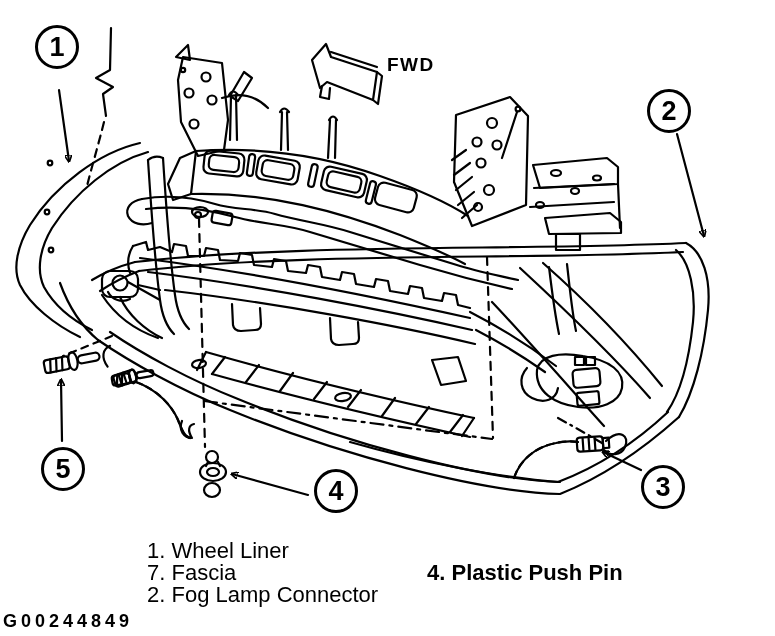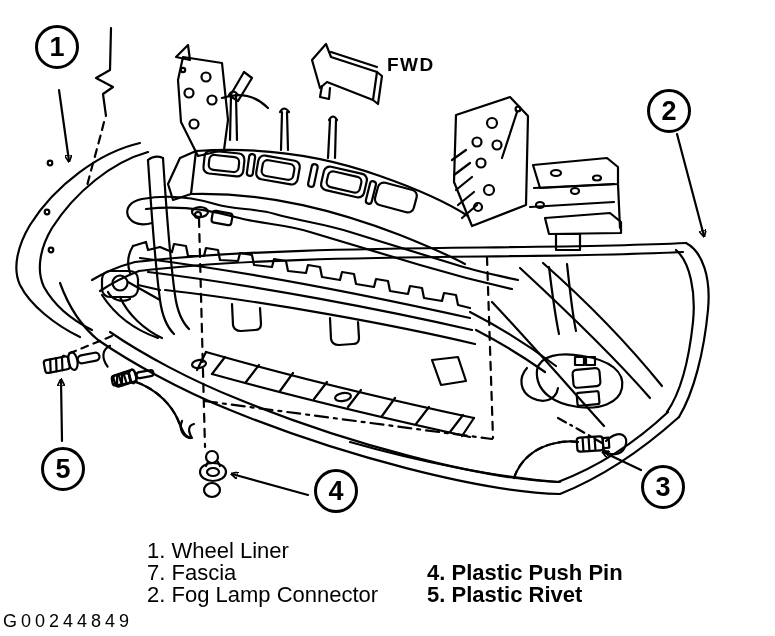--- a/index.html
+++ b/index.html
@@ -20,21 +20,21 @@
   }
   .fwd-label {
     position:absolute; left:379px; top:54px;
     font-size:19px; font-weight:700; letter-spacing:1.5px;margin-left:8px;
   }
   .legend-col { position:absolute; font-size:22px; line-height:22px; white-space:nowrap;margin-left:33px; }
   .legend-col.c1 { left:114px; top:540px; }
   .legend-col.c2 { left:394px; top:562px;font-weight:bold; }
   .figure-code {
     position:absolute; left:3px; top:611px;
-    font-size:18px; letter-spacing:4px;
+    font-size:18px; letter-spacing:4px;font-weight:bold;
   }
 </style>
 </head>
 <body>
 
 <div class="stage">
 
   <svg class="art" width="775" height="636" viewBox="0 0 775 636">
     <defs>
       <marker id="ah" viewBox="0 0 10 10" refX="8" refY="5" markerWidth="3.4" markerHeight="3.4" orient="auto-start-reverse">
@@ -271,18 +271,17 @@
 
   <div class="fwd-label">FWD</div>
 
   <div class="legend-col c1">
     <div>1. Wheel Liner</div>
     <div>7. Fascia</div>
     <div>2. Fog Lamp Connector</div>
   </div>
   <div class="legend-col c2">
     <div>4. Plastic Push Pin</div>
-    <div>5. Plastic Rivet</div>
   </div>
 
   <div class="figure-code">G00244849</div>
 
 </div>
 
 </body></html>

